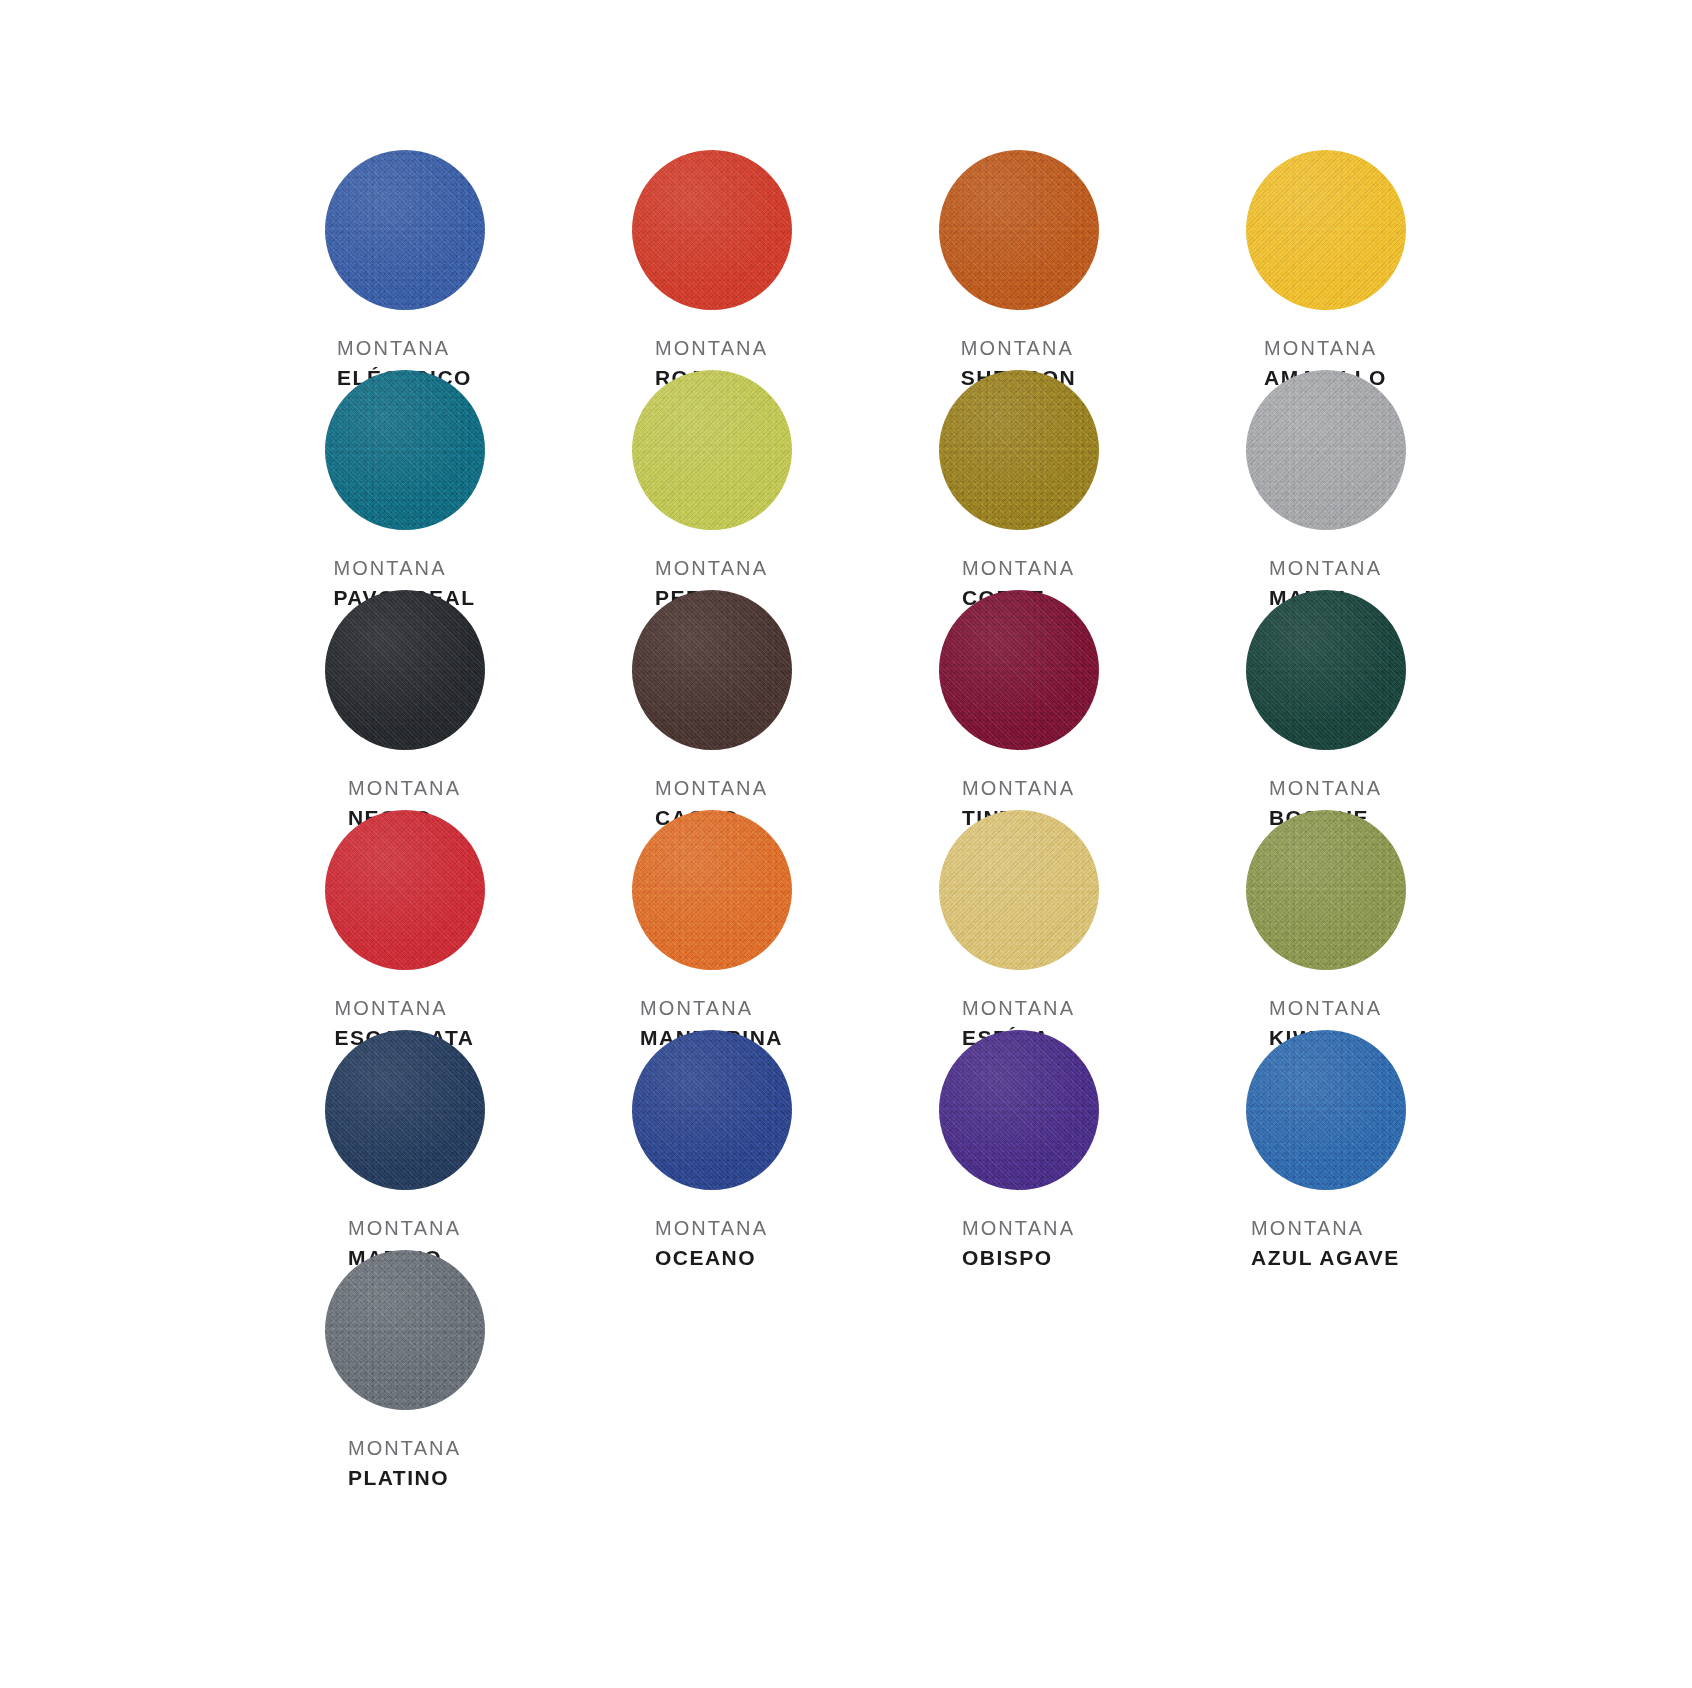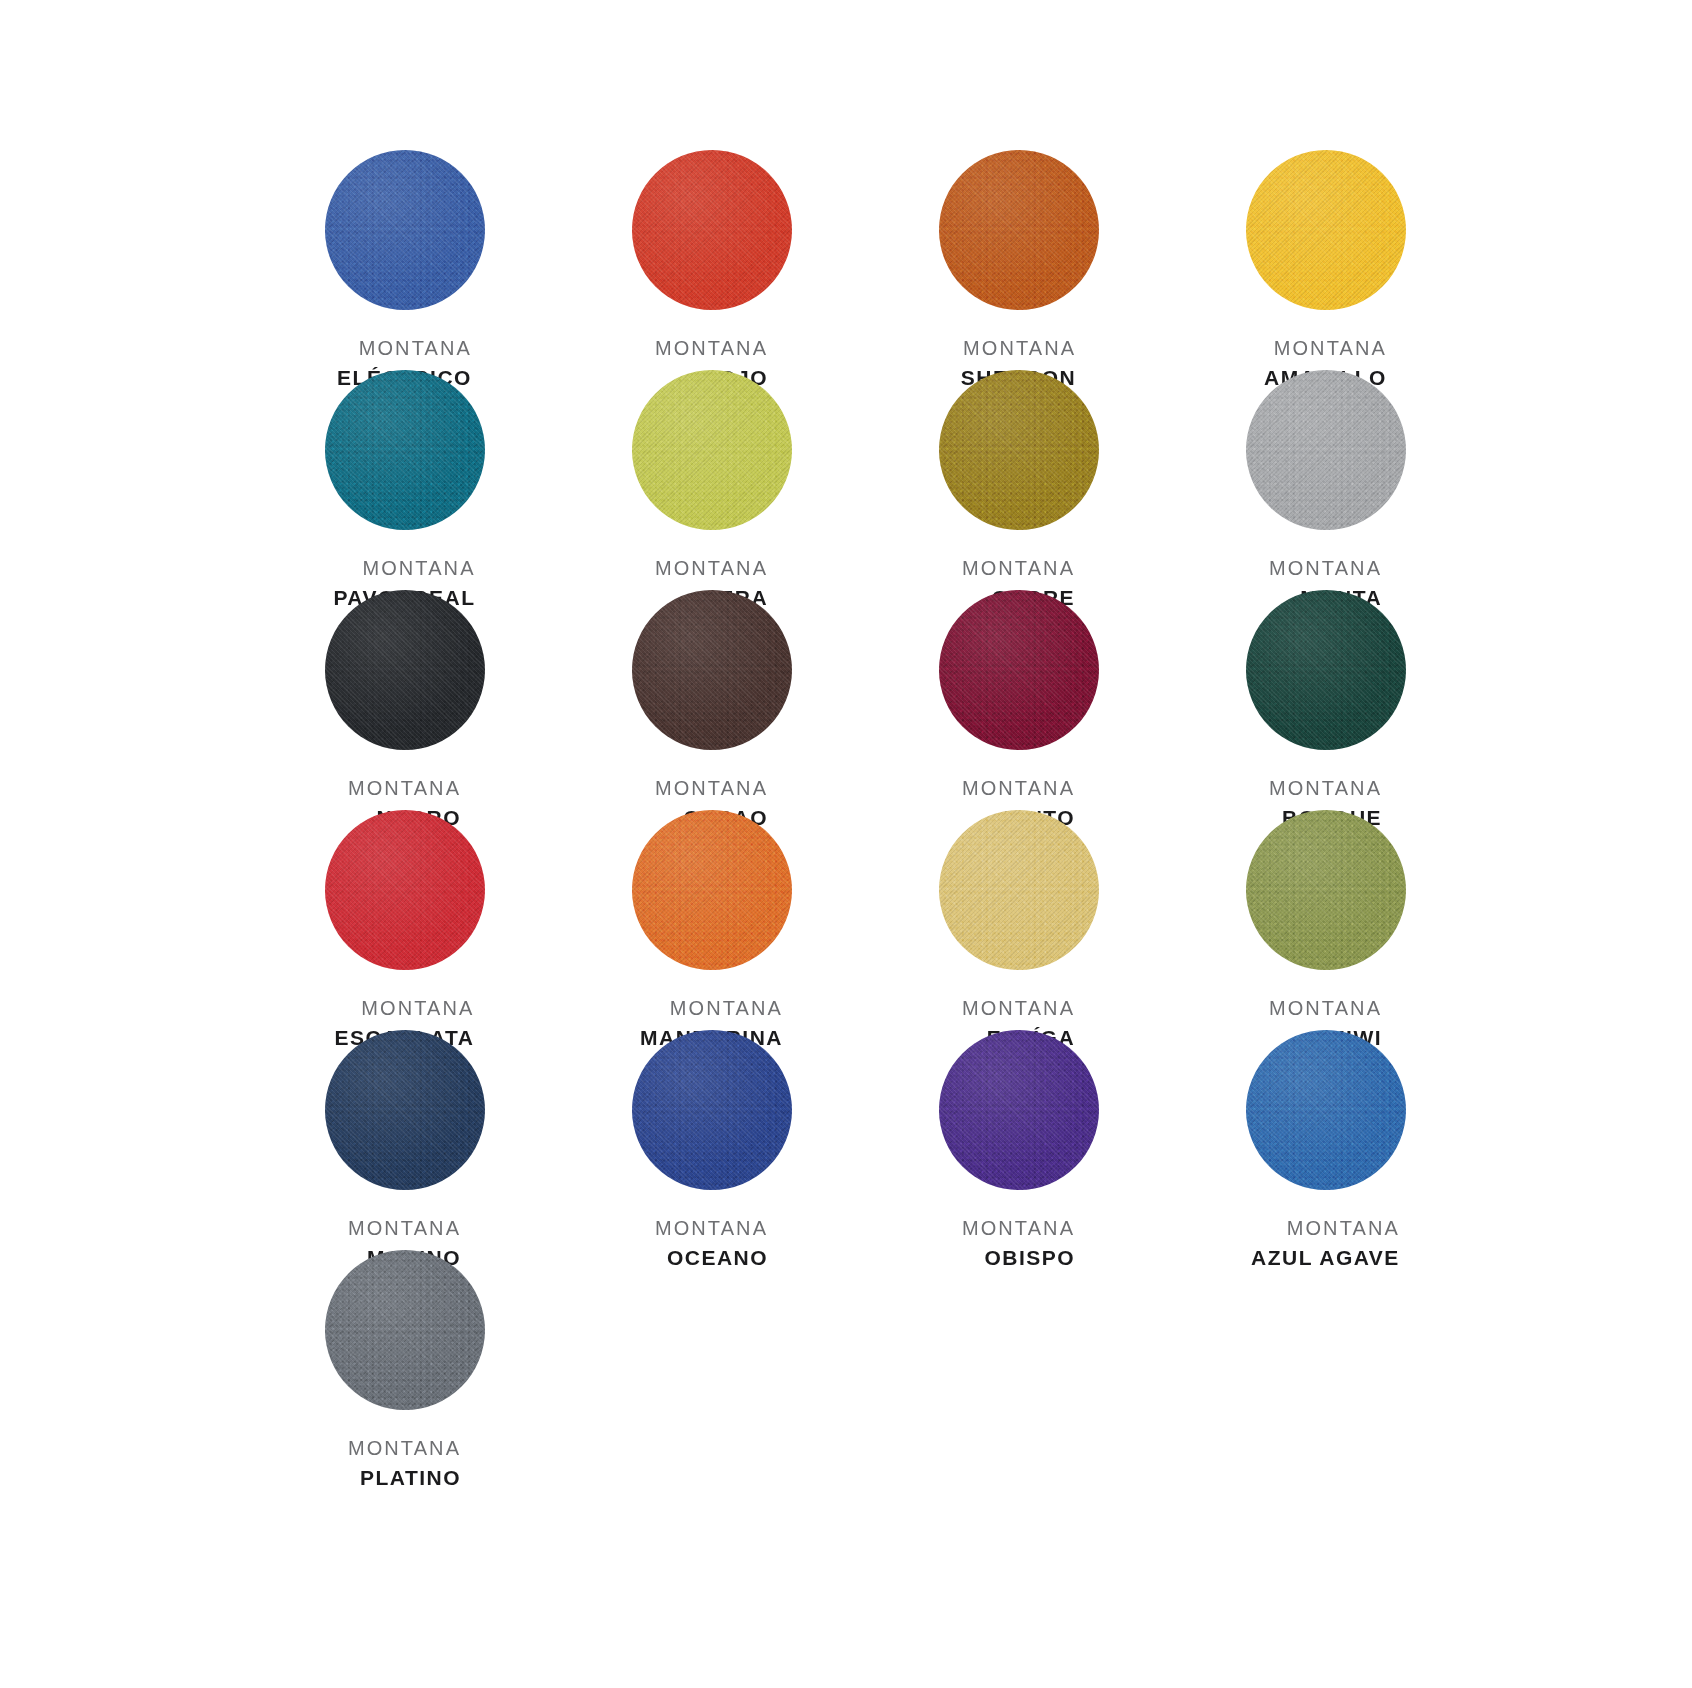--- a/index.html
+++ b/index.html
@@ -82,21 +82,21 @@
     border-radius: 50%;
     background-image:
       repeating-linear-gradient(45deg, rgba(255,255,255,0.07) 0px, rgba(255,255,255,0.07) 1px, transparent 1px, transparent 3px),
       repeating-linear-gradient(-45deg, rgba(0,0,0,0.07) 0px, rgba(0,0,0,0.07) 1px, transparent 1px, transparent 3px),
       radial-gradient(circle at 35% 30%, rgba(255,255,255,0.10), transparent 62%);
     pointer-events: none;
   }
 
   .swatch-labels {
     margin-top: 26px;
-    text-align: right;
+    text-align: left;
     line-height: 1.28;
   }
 
   .brand-line {
     font-size: 20px;
     letter-spacing: 2.1px;
     color: #6e6f72;
     font-weight: 400;
     text-transform: uppercase;
     white-space: nowrap;

